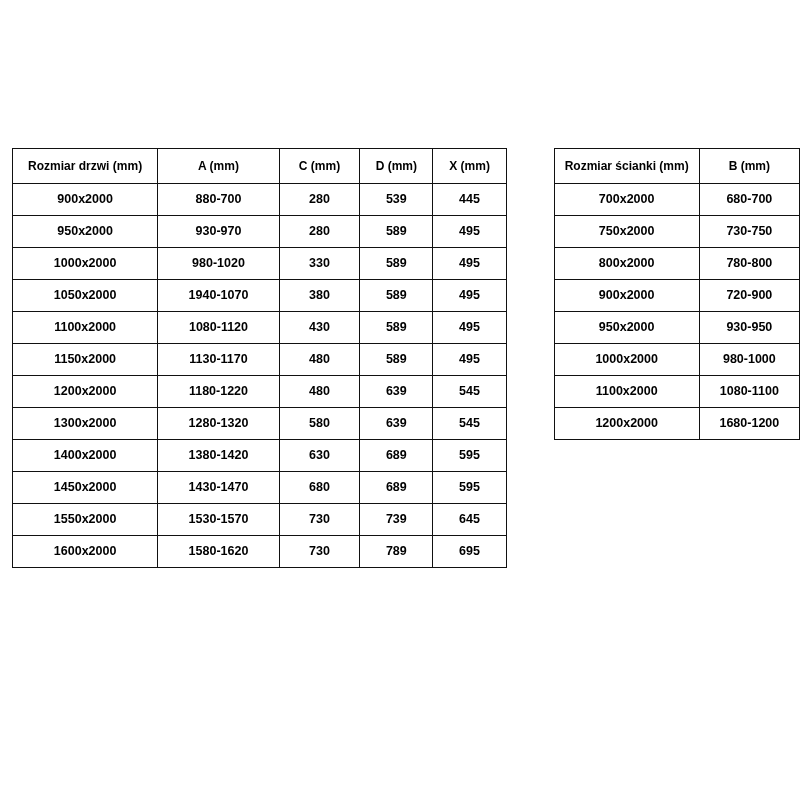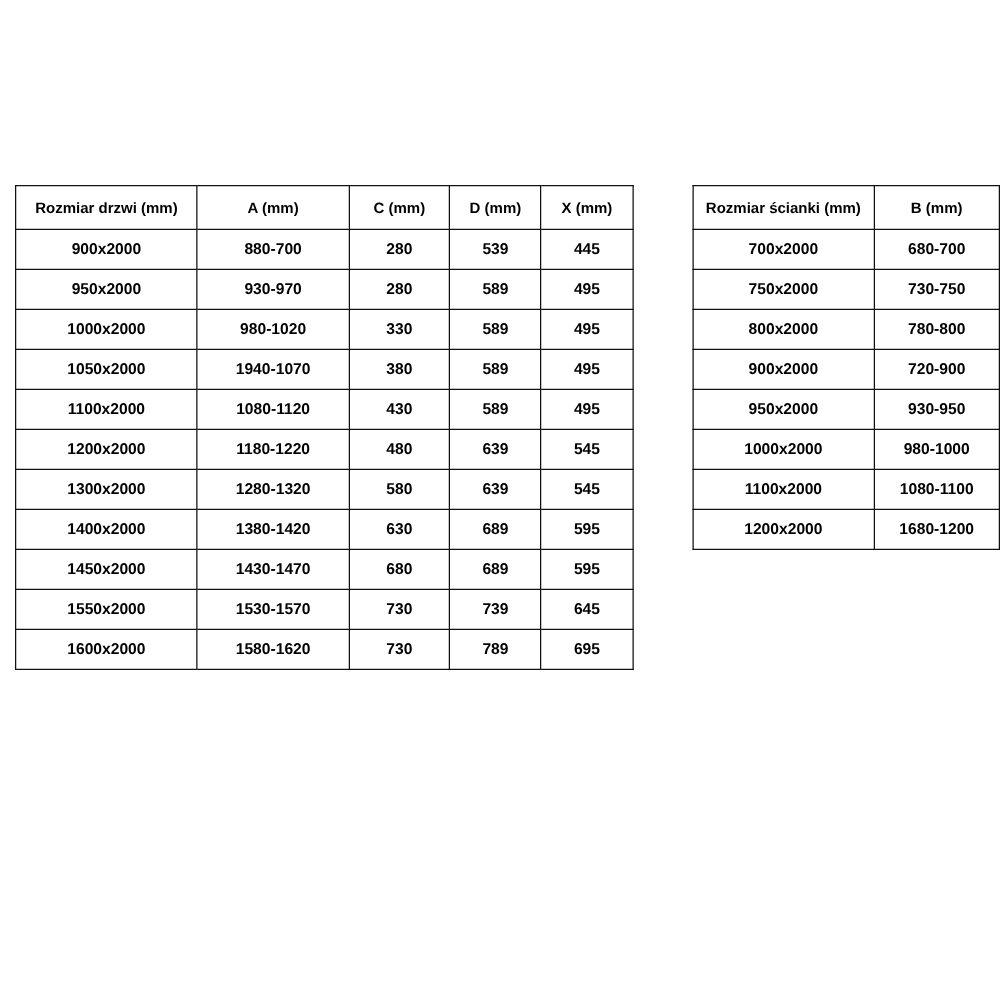--- a/index.html
+++ b/index.html
@@ -117,20 +117,27 @@
           <td>495</td>
         </tr>
         <tr>
           <td>1100x2000</td>
           <td>1080-1120</td>
           <td>430</td>
           <td>589</td>
           <td>495</td>
         </tr>
         <tr>
+          <td>1150x2000</td>
+          <td>1130-1170</td>
+          <td>480</td>
+          <td>589</td>
+          <td>495</td>
+        </tr>
+        <tr>
           <td>1200x2000</td>
           <td>1180-1220</td>
           <td>480</td>
           <td>639</td>
           <td>545</td>
         </tr>
         <tr>
           <td>1300x2000</td>
           <td>1280-1320</td>
           <td>580</td>

